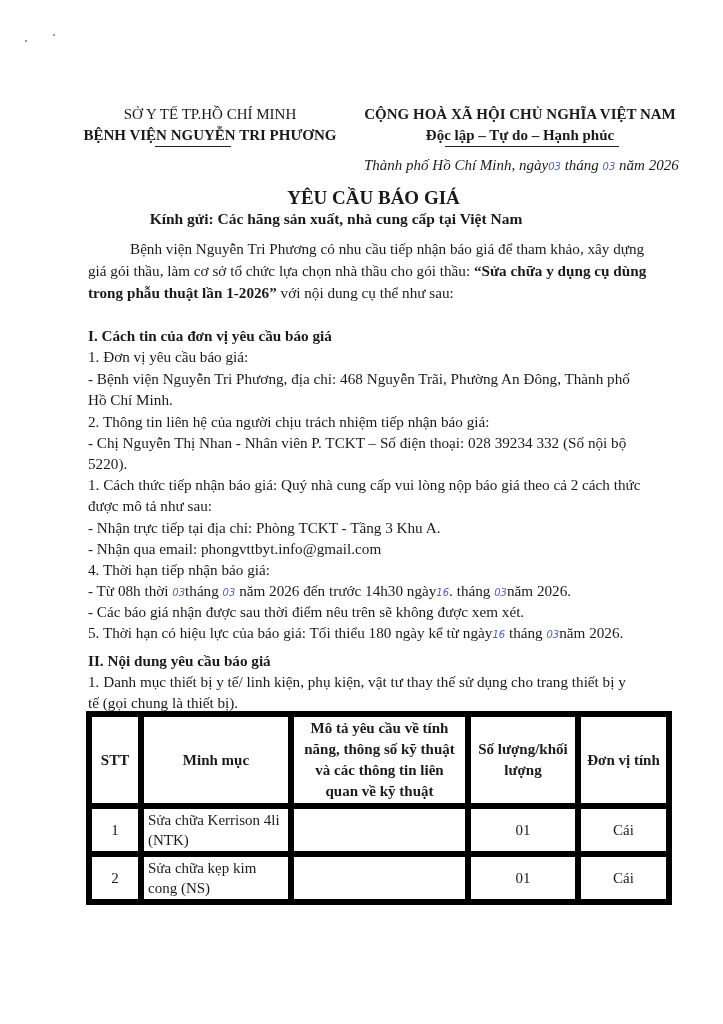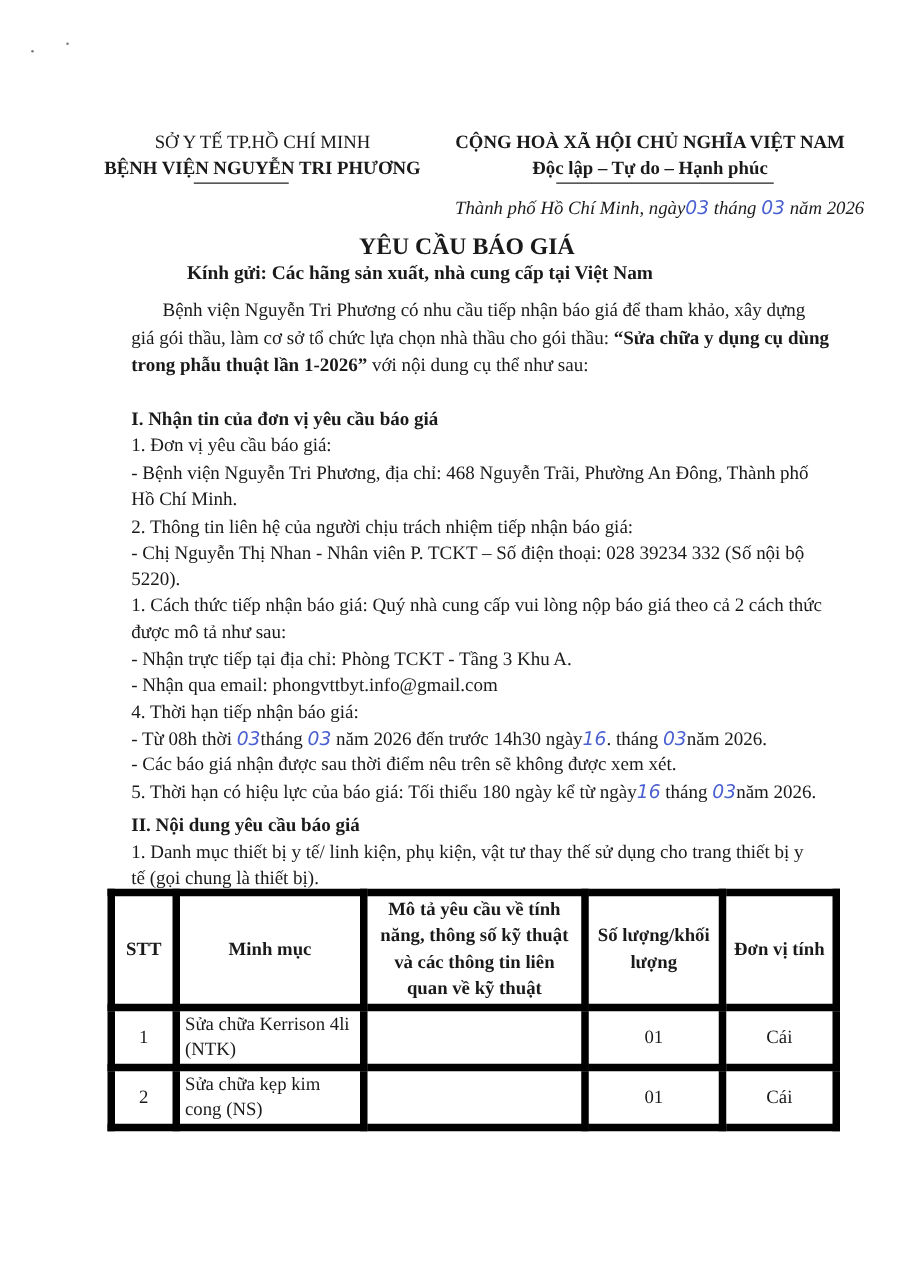--- a/index.html
+++ b/index.html
@@ -7,22 +7,22 @@
     width: 723px; height: 1024px; background: #ffffff; position: relative;
     font-family: "Liberation Serif", "DejaVu Serif", serif; color: #1a1a1a;
     overflow: hidden;
   }
   .abs { position: absolute; white-space: nowrap; }
   .dot { position: absolute; width: 2px; height: 2px; background: #777; border-radius: 50%; }
   .hdr-left { left: 60px; width: 300px; text-align: center; top: 104px; font-size: 15px; line-height: 21px; }
   .hdr-right { left: 350px; width: 340px; text-align: center; top: 104px; font-size: 15px; line-height: 21px; }
   .bold { font-weight: bold; }
   .rule { position: absolute; height: 1px; background: #222; }
-  .hand { color: #4a5fd0; font-style: italic; font-family: "DejaVu Sans", sans-serif; font-size: 15px; }
-  .p { position: absolute; left: 105px; font-size: 15.2px; line-height: 22px; white-space: nowrap; }
+  .hand { color: #4a5fd0; font-style: italic; font-family: "DejaVu Sans", sans-serif; font-size: 10px; }
+  .p { position: absolute; left: 88px; font-size: 15.2px; line-height: 22px; white-space: nowrap; }
   .ital { font-style: italic; }
   table.items {
     position: absolute; left: 86px; top: 711px; width: 580px;
     border-collapse: collapse; font-size: 15px; table-layout: fixed;
   }
   table.items td, table.items th { border: 6px solid #000000; padding: 1px 4px; }
   table.items th { font-weight: bold; text-align: center; line-height: 21px; height: 78px; }
   table.items td { line-height: 20px; height: 38px; }
   .c { text-align: center; }
 </style>
@@ -51,21 +51,21 @@
   <span>năm 2026</span>
 </div>
 
 <div class="abs bold" style="left:0;width:723px;text-align:center;top:187px;font-size:19px;padding-left:12px;">YÊU CẦU BÁO GIÁ</div>
 <div class="abs bold" style="left:0;width:672px;text-align:center;top:210px;font-size:15.5px;">Kính gửi: Các hãng sản xuất, nhà cung cấp tại Việt Nam</div>
 
 <div class="p" style="left:130px;top:238px;"><span>Bệnh viện Nguyễn Tri Phương có nhu cầu tiếp nhận báo giá để tham khảo, xây dựng</span></div>
 <div class="p" style="top:260px;"><span>giá gói thầu, làm cơ sở tổ chức lựa chọn nhà thầu cho gói thầu: </span><span class="bold">“Sửa chữa y dụng cụ dùng</span></div>
 <div class="p" style="top:282px;"><span class="bold">trong phẫu thuật lần 1-2026”</span><span> với nội dung cụ thể như sau:</span></div>
 
-<div class="p bold" style="top:325px;">I. Nhận tin của đơn vị yêu cầu báo giá</div>
+<div class="p bold" style="top:325px;">I. Cách tin của đơn vị yêu cầu báo giá</div>
 <div class="p" style="top:346px;">1. Đơn vị yêu cầu báo giá:</div>
 <div class="p" style="top:368px;"> - Bệnh viện Nguyễn Tri Phương, địa chỉ: 468 Nguyễn Trãi, Phường An Đông, Thành phố</div>
 <div class="p" style="top:389px;">Hồ Chí Minh.</div>
 <div class="p" style="top:411px;">2. Thông tin liên hệ của người chịu trách nhiệm tiếp nhận báo giá:</div>
 <div class="p" style="top:432px;">  - Chị Nguyễn Thị Nhan - Nhân viên P. TCKT – Số điện thoại: 028 39234 332 (Số nội bộ</div>
 <div class="p" style="top:453px;">5220).</div>
 <div class="p" style="top:474px;">1. Cách thức tiếp nhận báo giá: Quý nhà cung cấp vui lòng nộp báo giá theo cả 2 cách thức</div>
 <div class="p" style="top:495px;">được mô tả như sau:</div>
 <div class="p" style="top:517px;"> - Nhận trực tiếp tại địa chỉ: Phòng TCKT - Tầng 3 Khu A.</div>
 <div class="p" style="top:538px;"> - Nhận qua email: phongvttbyt.info@gmail.com</div>

